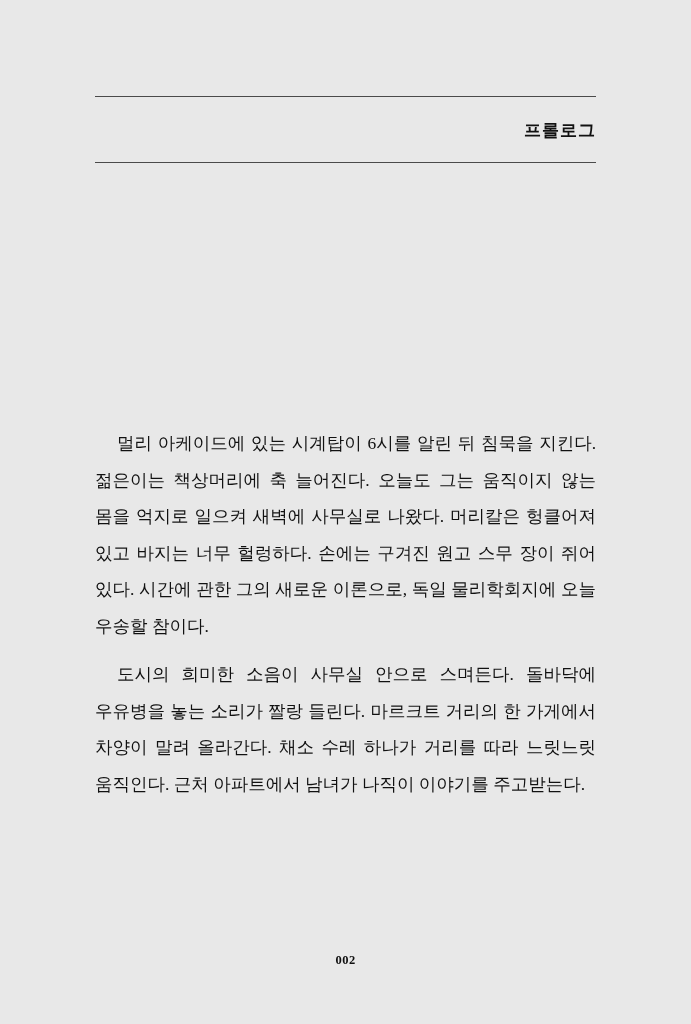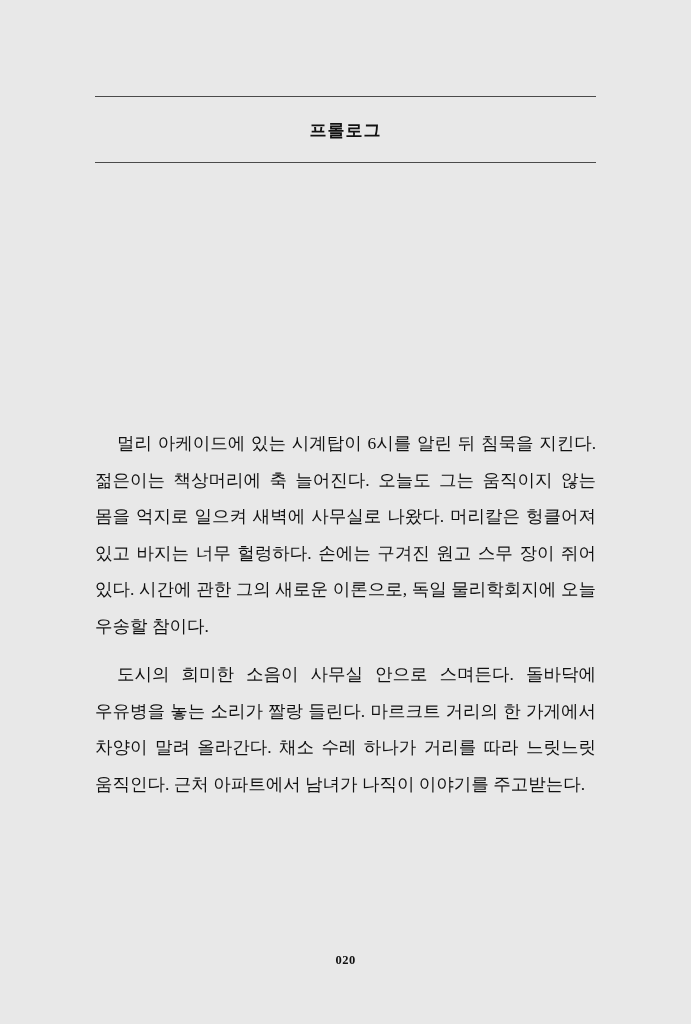--- a/index.html
+++ b/index.html
@@ -27,21 +27,21 @@
     padding-top: 96px;
   }
 
   .rule {
     height: 1px;
     background: #4a4a4a;
     width: 100%;
   }
 
   .chapter-title {
-    text-align: center;
+    text-align: right;
     font-size: 17px;
     font-weight: bold;
     letter-spacing: 1px;
     padding: 22px 0 20px 0;
     color: #111;
   }
 
   .body-block {
     margin-top: 262px;
   }
@@ -82,15 +82,15 @@
     <div class="rule"></div>
     <div class="chapter-title">프롤로그</div>
     <div class="rule"></div>
   </div>
 
   <div class="body-block">
     <p class="para">멀리 아케이드에 있는 시계탑이 6시를 알린 뒤 침묵을 지킨다. 젊은이는 책상머리에 축 늘어진다. 오늘도 그는 움직이지 않는 몸을 억지로 일으켜 새벽에 사무실로 나왔다. 머리칼은 헝클어져 있고 바지는 너무 헐렁하다. 손에는 구겨진 원고 스무 장이 쥐어 있다. 시간에 관한 그의 새로운 이론으로, 독일 물리학회지에 오늘 우송할 참이다.</p>
     <p class="para">도시의 희미한 소음이 사무실 안으로 스며든다. 돌바닥에 우유병을 놓는 소리가 짤랑 들린다. 마르크트 거리의 한 가게에서 차양이 말려 올라간다. 채소 수레 하나가 거리를 따라 느릿느릿 움직인다. 근처 아파트에서 남녀가 나직이 이야기를 주고받는다.</p>
   </div>
 
-  <div class="folio">020</div>
+  <div class="folio">002</div>
 
 </div>
 
 </body></html>

